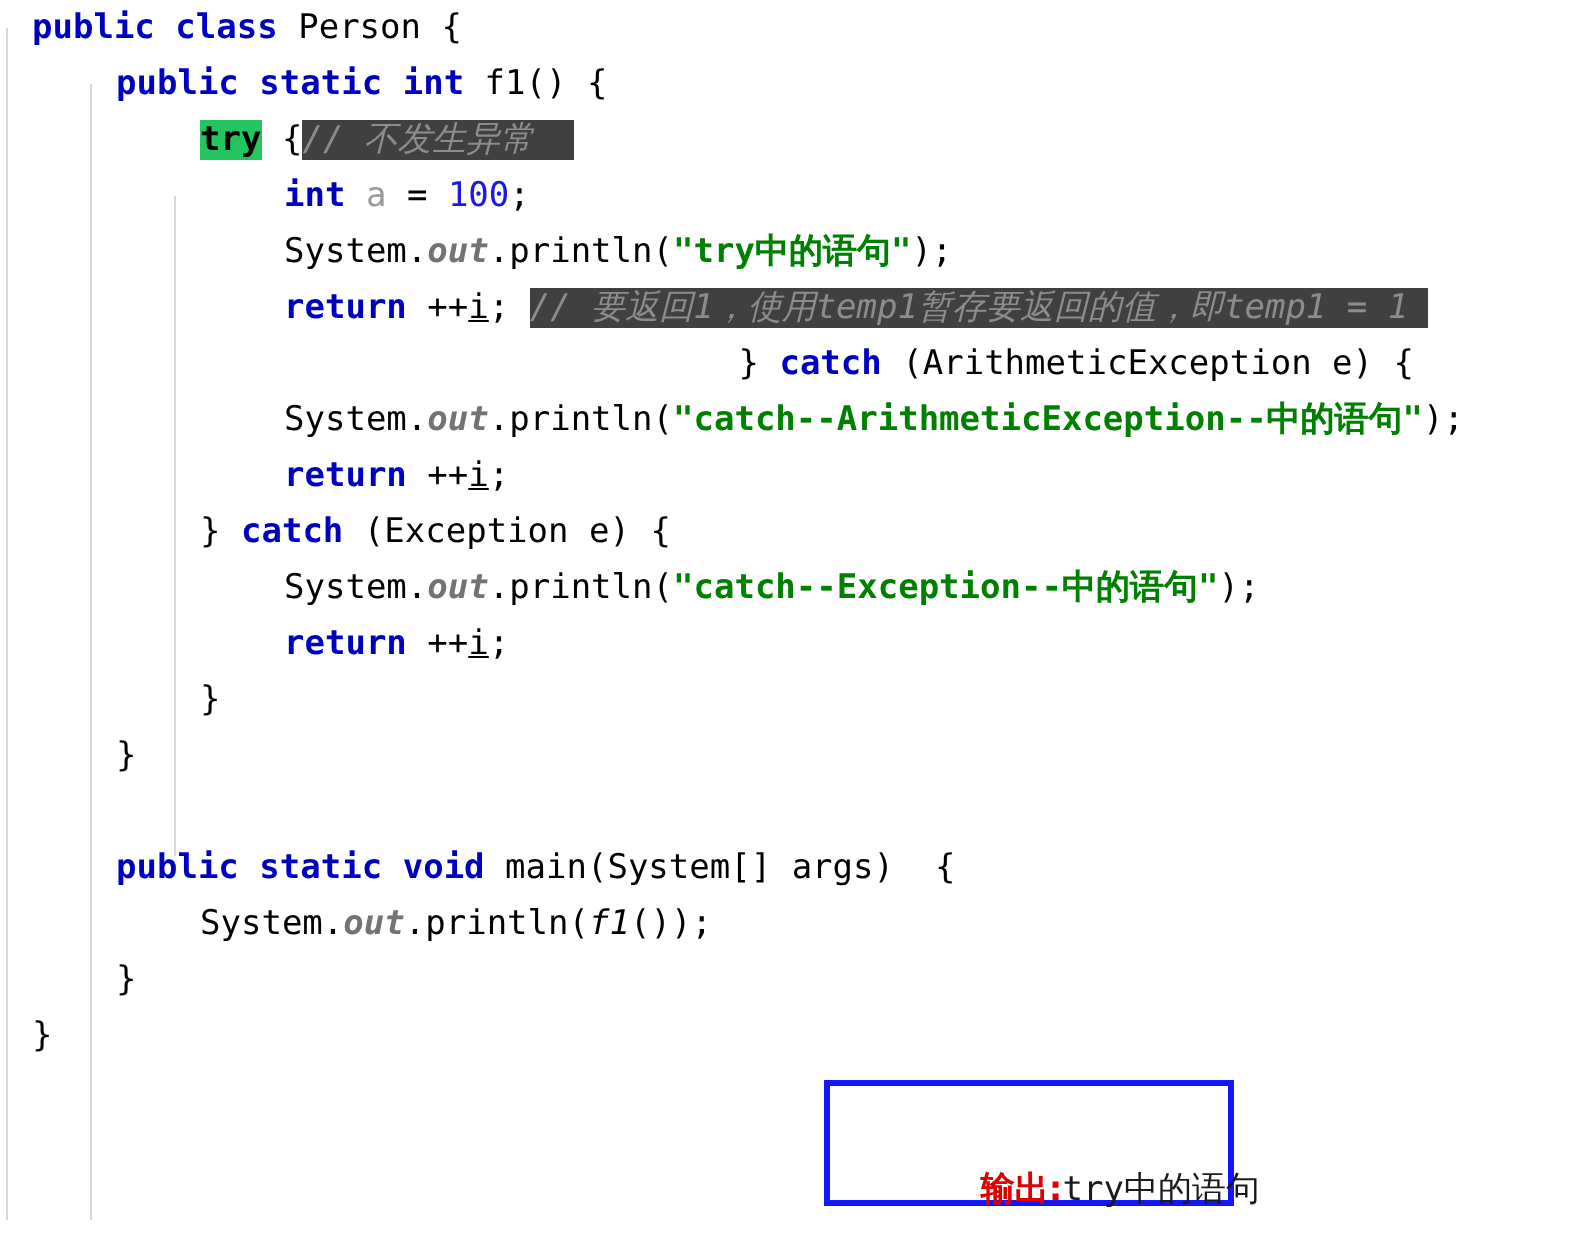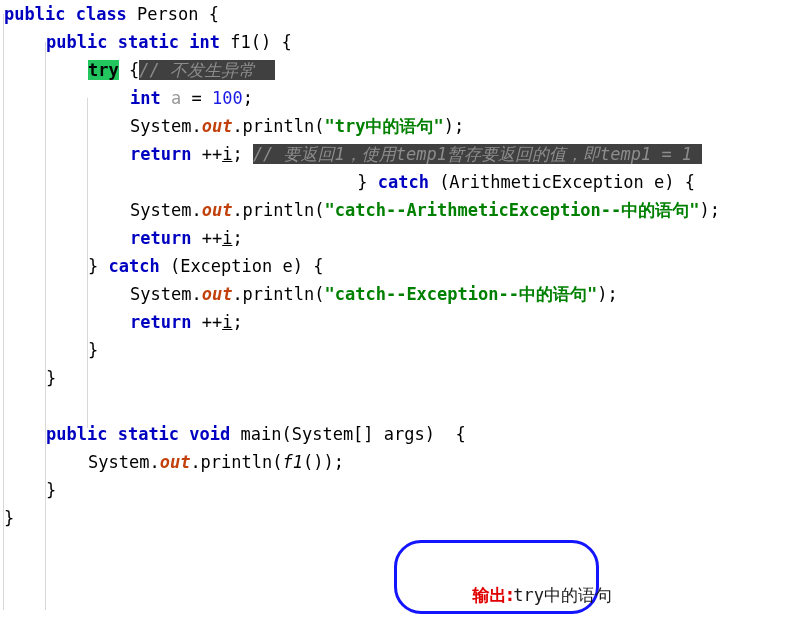--- a/index.html
+++ b/index.html
@@ -25,42 +25,42 @@
 
   
   .guide {
     position: absolute;
     width: 1px;
     background: #d8d8d8;
   }
 
   .code {
     position: absolute;
-    left: 0;
+    left: 12px;
     top: 0;
     width: 695px;
     padding: 0;
     margin: 0;
   }
 
   .line {
     height: 28px;
     line-height: 28px;
     font-size: 17px;
     white-space: pre;
     color: #000000;
     position: relative;
   }
 
   
   .kw   { color: #0000c0; font-weight: bold; }     
   .plain{ color: #000000; }
   .num  { color: #1a1ae6; }                         
   .str  { color: #008000; font-weight: bold; }      
-  .fld  { color: #c2410c; font-weight: bold; font-style: italic; } 
+  .fld  { color: #737373; font-weight: bold; font-style: italic; } 
   .mth  { color: #000000; font-style: italic; }     
   .gray { color: #999999; }                         
   .var  { color: #000000; text-decoration: underline; }
   .hl-kw {
     background: #22c55e;
     color: #000000;
     font-weight: bold;
   }
   .hl-cmt {
     background: #404040;
@@ -113,19 +113,19 @@
       <div class="line" style="padding-left: 130px;"><span class="kw">return</span><span class="plain"> ++</span><span class="var">i</span><span class="plain">;</span></div>
       <div class="line" style="padding-left: 88px;"><span class="plain">}</span></div>
       <div class="line" style="padding-left: 46px;"><span class="plain">}</span></div>
       <div class="line" style="padding-left: 4px;"><span class="plain"></span></div>
       <div class="line" style="padding-left: 46px;"><span class="kw">public</span><span class="plain"> </span><span class="kw">static</span><span class="plain"> </span><span class="kw">void</span><span class="plain"> main(System[] args)  {</span></div>
       <div class="line" style="padding-left: 88px;"><span class="plain">System.</span><span class="fld">out</span><span class="plain">.println(</span><span class="mth">f1</span><span class="plain">());</span></div>
       <div class="line" style="padding-left: 46px;"><span class="plain">}</span></div>
       <div class="line" style="padding-left: 4px;"><span class="plain">}</span></div>
     </div>
 
-  <div id="output-box" style="left: 394px; top: 540px; width: 205px; height: 74px; padding: 7px 0px 0px 14px; border-radius: 27px;">
+  <div id="output-box" style="left: 412px; top: 540px; width: 205px; height: 63px; padding: 7px 0px 0px 14px;">
     <div class="ob-line">
       <span class="ob-label">输出:</span><span>try中的语句</span>
     </div>
 
   </div>
 </div>
 
 </body></html>

